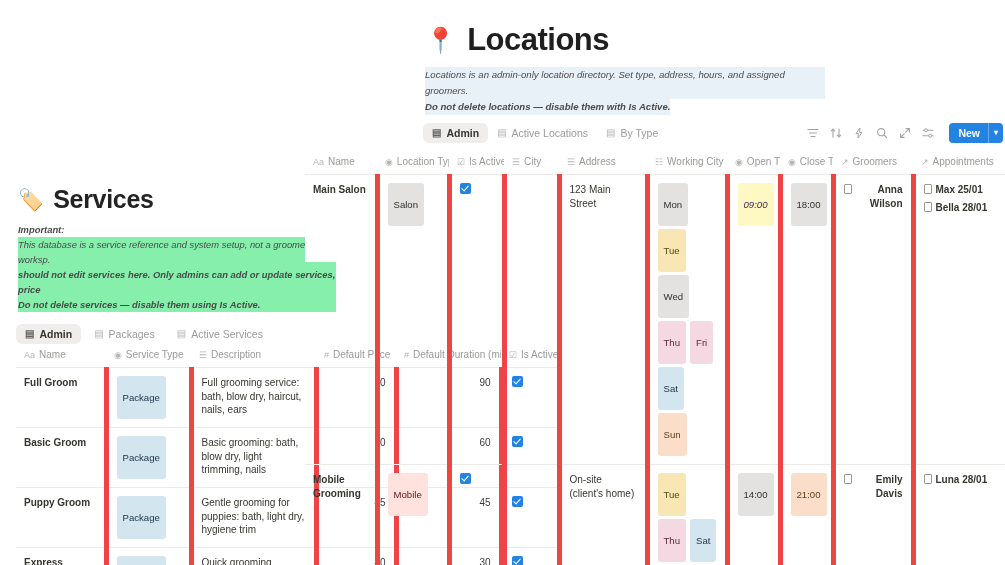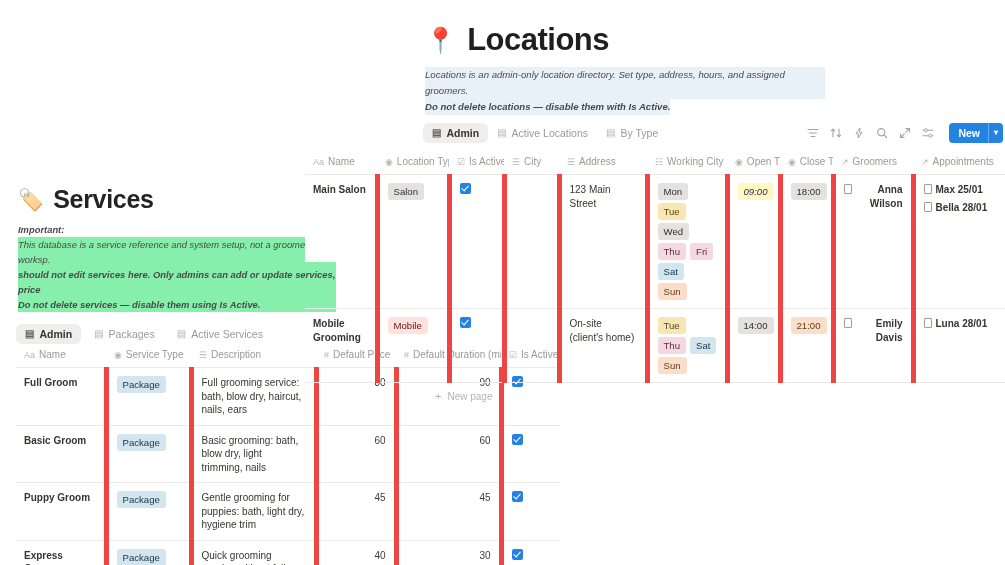--- a/index.html
+++ b/index.html
@@ -70,21 +70,21 @@
     font-size: 10px; color: #37352f; vertical-align: top;
     padding: 8px; border-bottom: 1px solid #ebeae8;
     border-right: 5px solid #ef4444;
     line-height: 13.5px;
   }
   table.db td.name { font-weight: bold; }
   table.db td.num { text-align: right; color: #3b3b3b; }
   table.db td:last-child { border-right: none; margin-left: 32px; }
 
   .chip {
-    display: inline-block; padding: 2px 6px; border-radius: 3px;
+    display: inline-block; padding: 15px 6px; border-radius: 3px;
     font-size: 9.6px; line-height: 13px; white-space: nowrap;
   }
   .c-blue  { background: #d3e5ef; color: #183347; }
   .c-gray  { background: #e3e2e0; color: #32302c; }
   .c-org   { background: #fadec9; color: #623e18; }
   .c-pink  { background: #f5d9e2; color: #5d2a3d; }
   .c-yel   { background: #f8e6b5; color: #5b4610; }
   .c-purp  { background: #fef9c3; color: #412454; font-style: italic; }
   .c-red   { background: #ffe2dd; color: #5d1715; }
 

